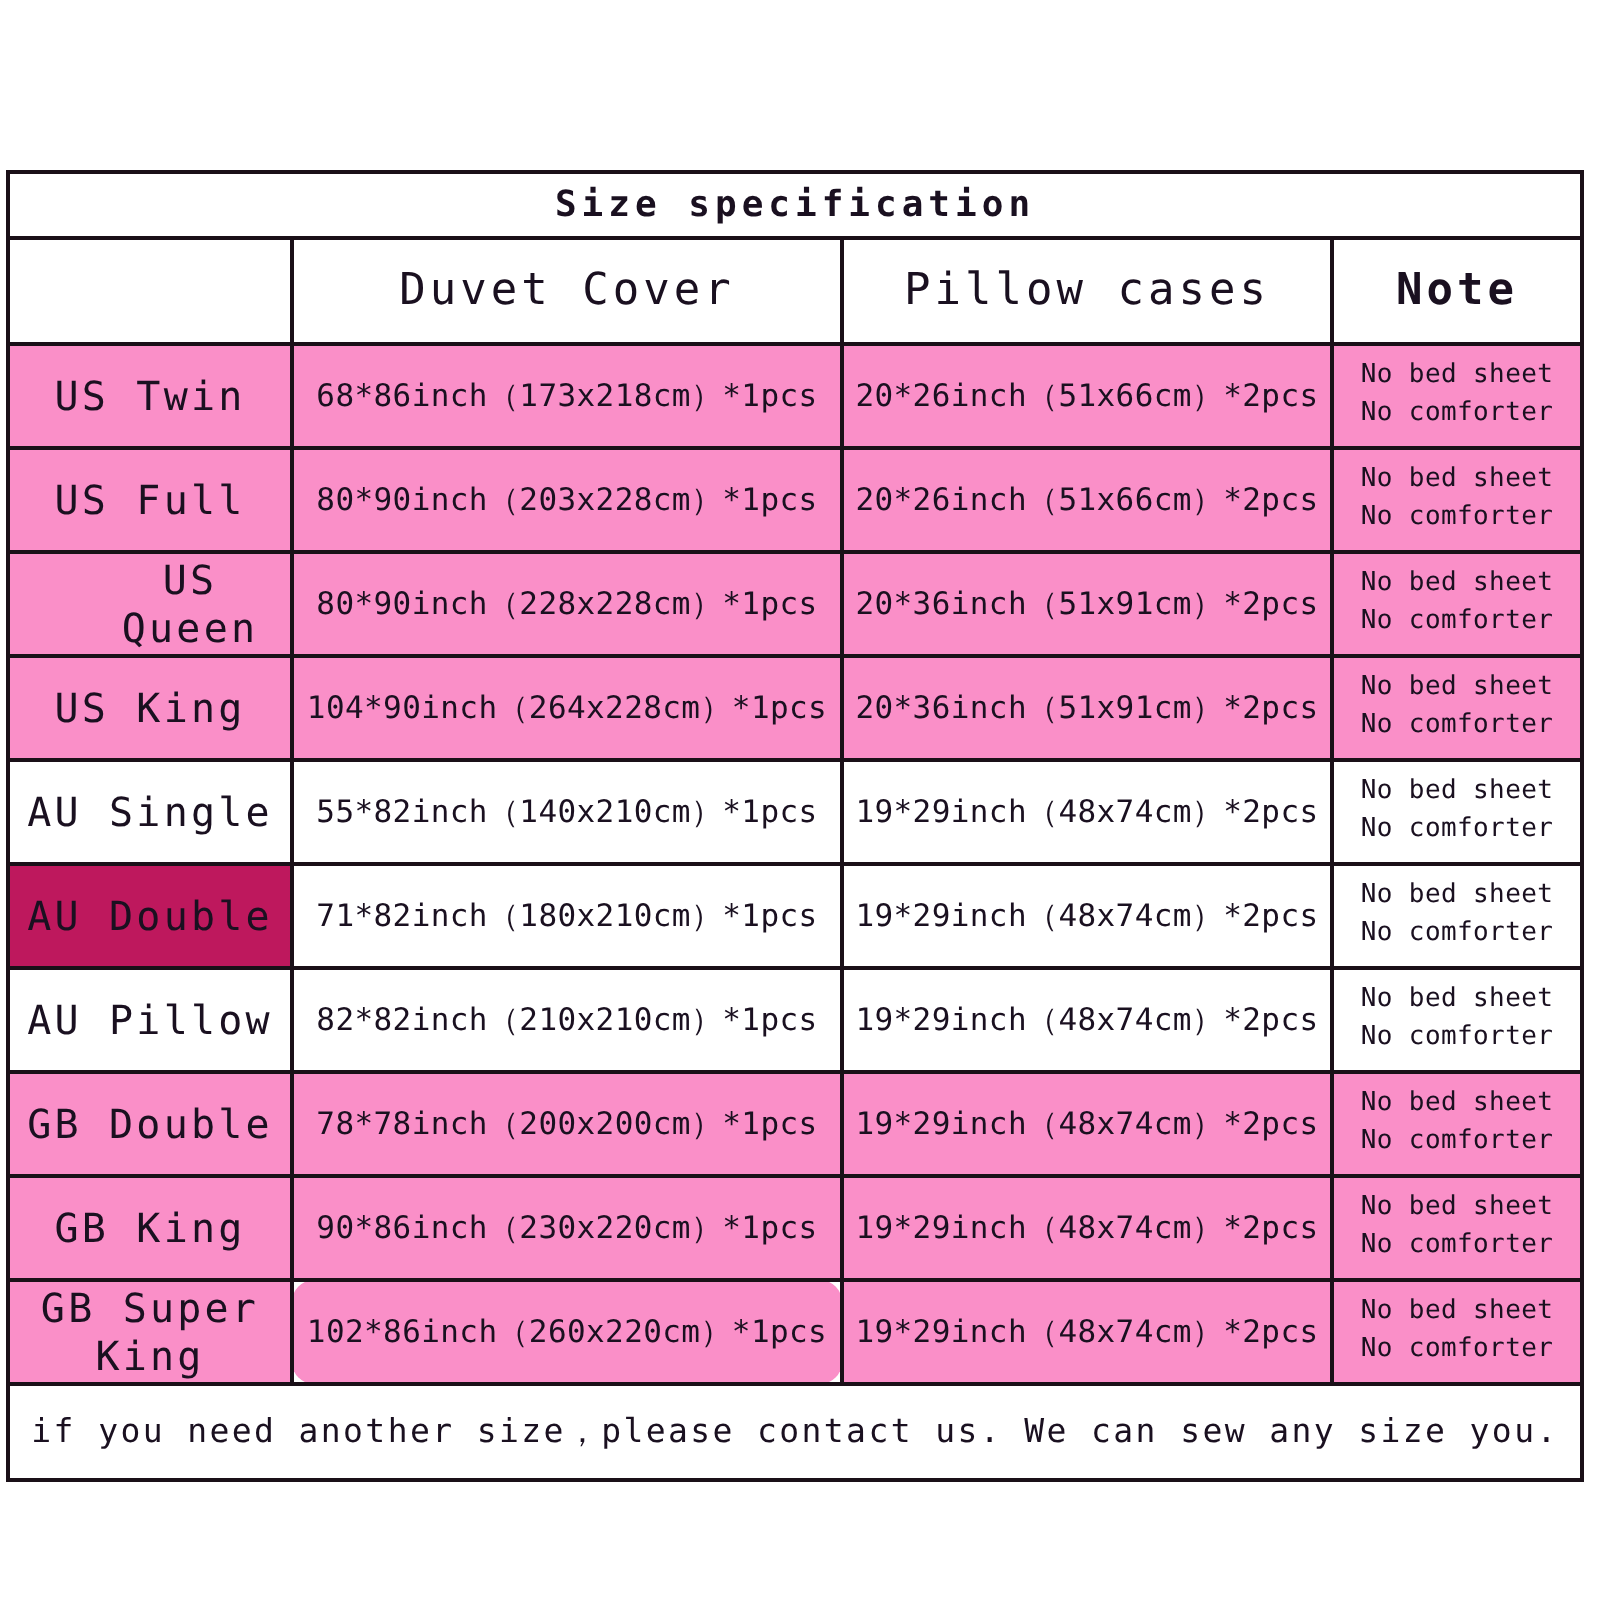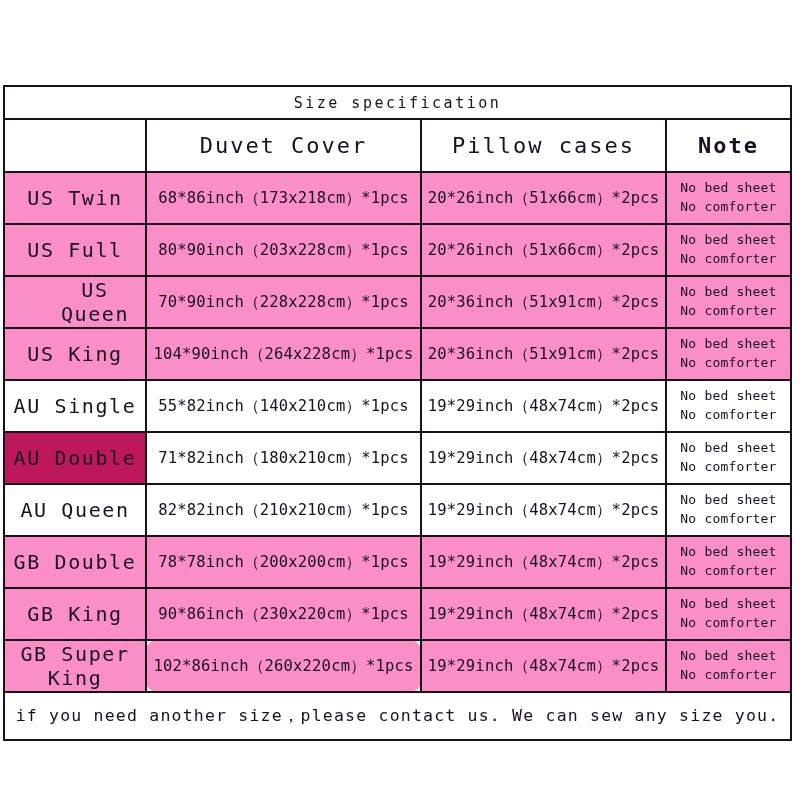--- a/index.html
+++ b/index.html
@@ -39,23 +39,23 @@
 
   
   col.c-label { width: 142px; }
   col.c-duvet { width: 275px; }
   col.c-pillow { width: 245px; }
   col.c-note  { width: 125px; }
 
   
   tr.title-row td {
     height: 31px;
-    font-size: 15px;
+    font-size: 18px;
     letter-spacing: 2.5px;
-    font-weight: 400;
+    font-weight: 700;
     margin-top: 28px;
   }
 
   
   tr.head-row td {
     height: 51px;
     font-size: 22px;
     letter-spacing: 2px;
   }
   td.head-note {
@@ -135,21 +135,21 @@
           <td class="cell-label" style="background: rgb(250, 143, 200); border-color: rgb(26, 16, 24);">US Full</td>
           <td class="cell-size" style="background: rgb(250, 143, 200); border-color: rgb(26, 16, 24);">80*90inch（203x228cm）*1pcs</td>
           <td class="cell-size" style="background: rgb(250, 143, 200); border-color: rgb(26, 16, 24);">20*26inch（51x66cm）*2pcs</td>
           <td class="cell-note" style="background: rgb(250, 143, 200); border-color: rgb(26, 16, 24);">
             <span class="note-line">No bed sheet</span>
             <span class="note-line">No comforter</span>
           </td>
         </tr>
         <tr class="data-row pink">
           <td class="cell-label" style="background: rgb(250, 143, 200); border-color: rgb(26, 16, 24); padding-left: 44px;">US Queen</td>
-          <td class="cell-size" style="background: rgb(250, 143, 200); border-color: rgb(26, 16, 24);">70*90inch（228x228cm）*1pcs</td>
+          <td class="cell-size" style="background: rgb(250, 143, 200); border-color: rgb(26, 16, 24);">80*90inch（228x228cm）*1pcs</td>
           <td class="cell-size" style="background: rgb(250, 143, 200); border-color: rgb(26, 16, 24);">20*36inch（51x91cm）*2pcs</td>
           <td class="cell-note" style="background: rgb(250, 143, 200); border-color: rgb(26, 16, 24);">
             <span class="note-line">No bed sheet</span>
             <span class="note-line">No comforter</span>
           </td>
         </tr>
         <tr class="data-row pink">
           <td class="cell-label" style="background: rgb(250, 143, 200); border-color: rgb(26, 16, 24);">US King</td>
           <td class="cell-size" style="background: rgb(250, 143, 200); border-color: rgb(26, 16, 24);">104*90inch（264x228cm）*1pcs</td>
           <td class="cell-size" style="background: rgb(250, 143, 200); border-color: rgb(26, 16, 24);">20*36inch（51x91cm）*2pcs</td>
@@ -170,21 +170,21 @@
         <tr class="data-row white">
           <td class="cell-label" style="background: #be185d; border-color: rgb(26, 16, 24); margin-left: 17px;">AU Double</td>
           <td class="cell-size" style="background: rgb(255, 255, 255); border-color: rgb(26, 16, 24);">71*82inch（180x210cm）*1pcs</td>
           <td class="cell-size" style="background: rgb(255, 255, 255); border-color: rgb(26, 16, 24);">19*29inch（48x74cm）*2pcs</td>
           <td class="cell-note" style="background: rgb(255, 255, 255); border-color: rgb(26, 16, 24);">
             <span class="note-line">No bed sheet</span>
             <span class="note-line">No comforter</span>
           </td>
         </tr>
         <tr class="data-row white">
-          <td class="cell-label" style="background: rgb(255, 255, 255); border-color: rgb(26, 16, 24);">AU Queen</td>
+          <td class="cell-label" style="background: rgb(255, 255, 255); border-color: rgb(26, 16, 24);">AU Pillow</td>
           <td class="cell-size" style="background: rgb(255, 255, 255); border-color: rgb(26, 16, 24);">82*82inch（210x210cm）*1pcs</td>
           <td class="cell-size" style="background: rgb(255, 255, 255); border-color: rgb(26, 16, 24);">19*29inch（48x74cm）*2pcs</td>
           <td class="cell-note" style="background: rgb(255, 255, 255); border-color: rgb(26, 16, 24);">
             <span class="note-line">No bed sheet</span>
             <span class="note-line">No comforter</span>
           </td>
         </tr>
         <tr class="data-row pink">
           <td class="cell-label" style="background: rgb(250, 143, 200); border-color: rgb(26, 16, 24);">GB Double</td>
           <td class="cell-size" style="background: rgb(250, 143, 200); border-color: rgb(26, 16, 24);">78*78inch（200x200cm）*1pcs</td>

